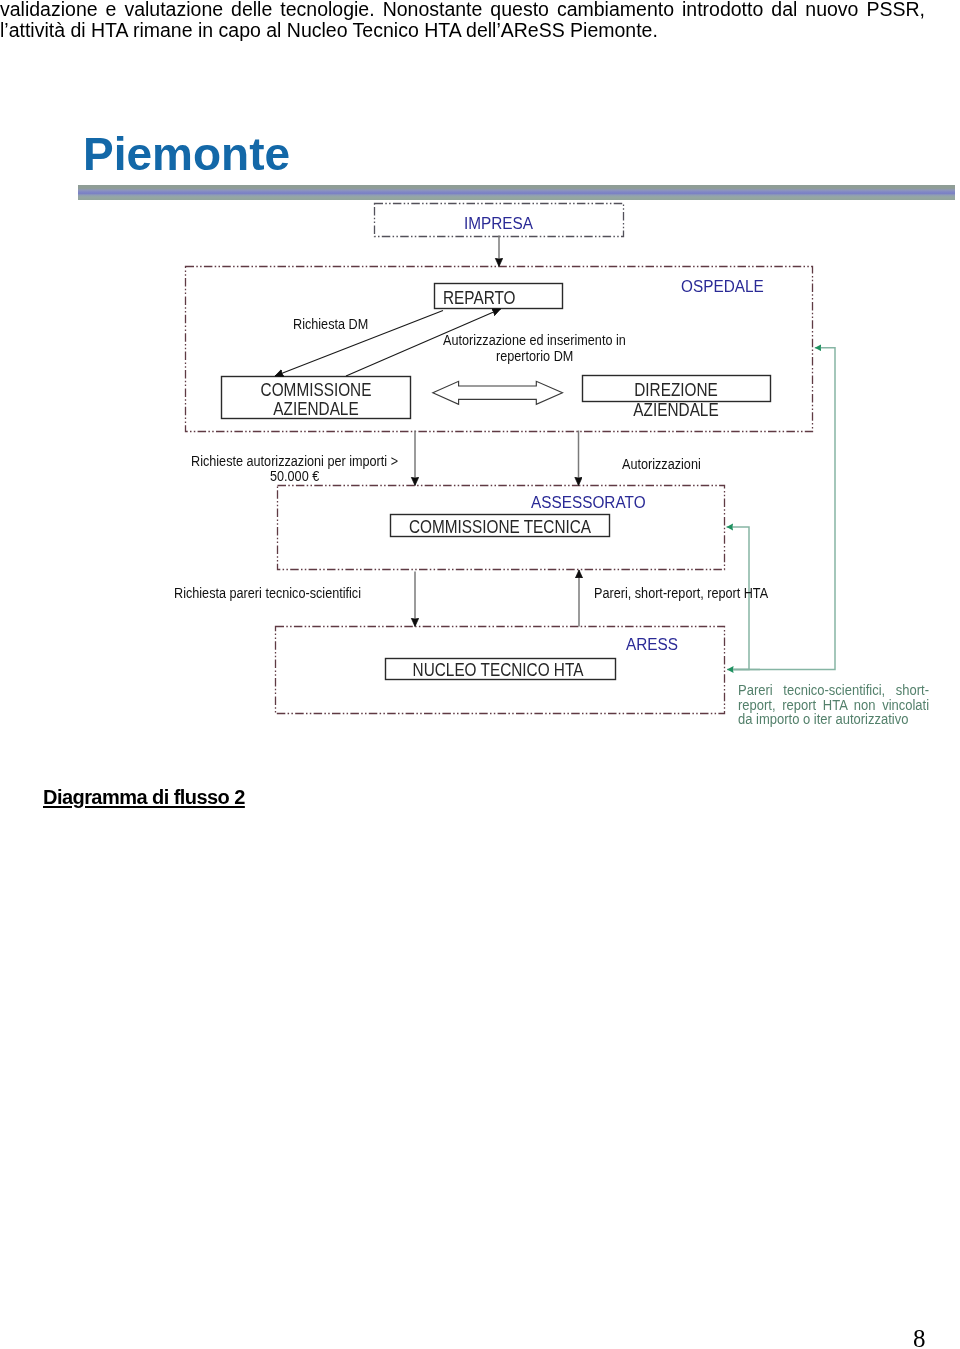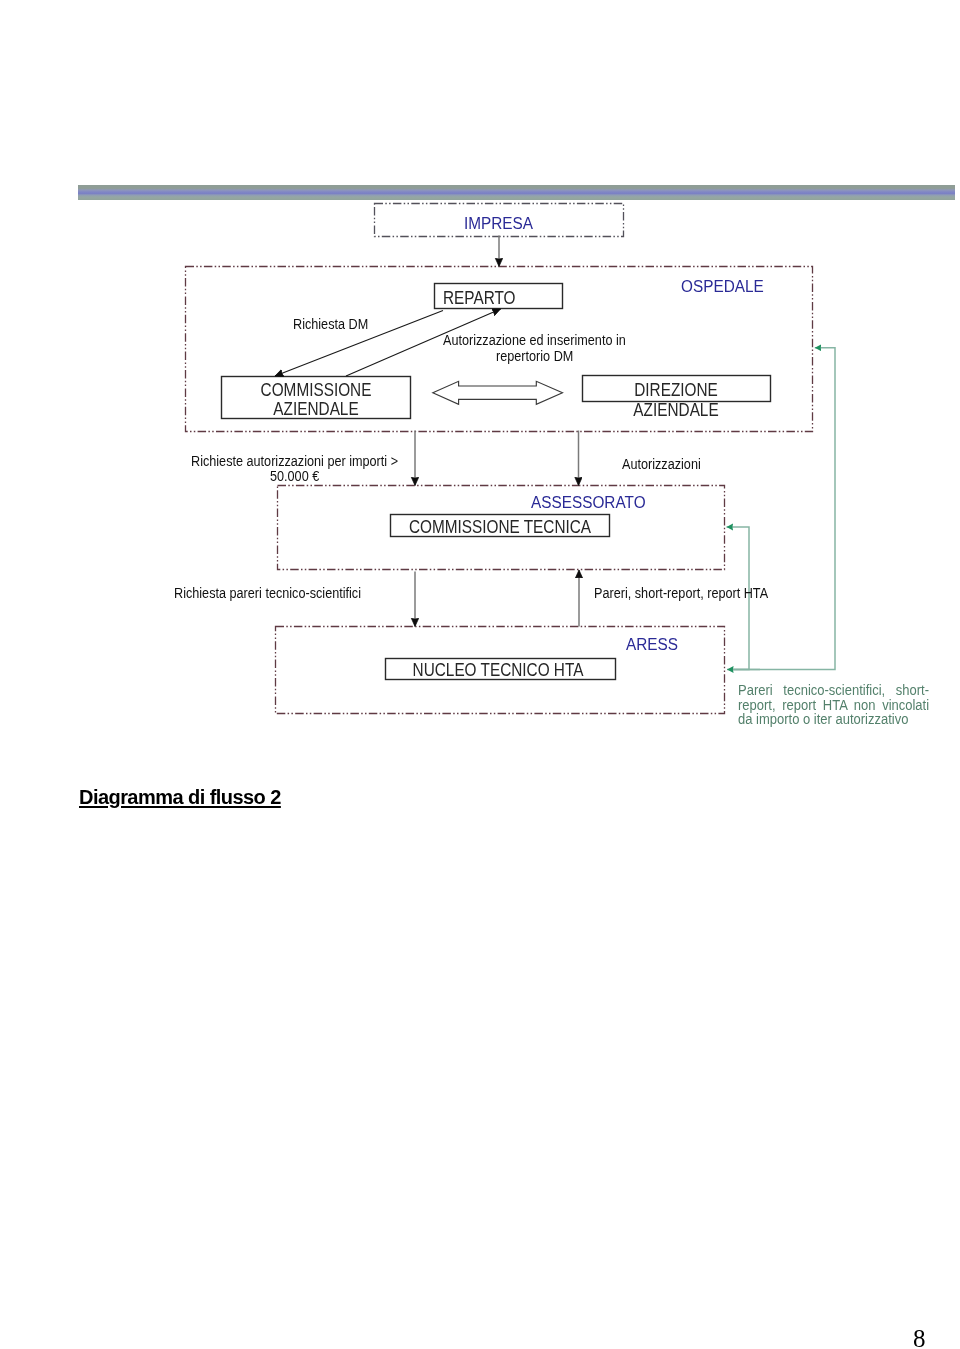--- a/index.html
+++ b/index.html
@@ -35,28 +35,30 @@
   .blabel{font-family:"Liberation Sans",sans-serif;font-size:17.6px;color:#262626;line-height:17.6px;
      transform:scaleX(0.872);transform-origin:left top;}
   .blabel.ctr{transform-origin:center top;}
   .elabel{font-family:"Liberation Sans",sans-serif;font-size:15.1px;color:#111;white-space:nowrap;
      line-height:15.1px;transform:scaleX(0.838);transform-origin:left top;}
   .glabel{font-family:"Liberation Sans",sans-serif;font-size:15.5px;color:#53806b;white-space:nowrap;
      line-height:14.4px;transform:scaleX(0.838);transform-origin:left top;}
 
   #flusso{position:absolute;left:43px;top:786.5px;line-height:20px;
      font-family:"Liberation Sans",sans-serif;font-weight:bold;font-size:20px;
-     letter-spacing:-0.55px;text-decoration:underline;text-underline-offset:2px;color:#000;margin-left:36px;}
+     letter-spacing:-0.55px;text-decoration:underline;text-underline-offset:2px;color:#000;}
   #pageno{position:absolute;left:913px;top:1326px;line-height:25px;
      font-family:"Liberation Serif",serif;font-size:25px;color:#000;}
 </style>
 </head>
 <body>
 
 <div class="page">
+  <div id="intro">validazione e valutazione delle tecnologie. Nonostante questo cambiamento introdotto dal nuovo PSSR, l’attività di HTA rimane in capo al Nucleo Tecnico HTA dell’AReSS Piemonte.</div>
+  <div id="piemonte">Piemonte</div>
   <div id="bar"></div>
   <div id="diagram">
   <svg width="960" height="780" viewBox="0 0 960 780" xmlns="http://www.w3.org/2000/svg">
     <defs>
       <marker id="ahBlack" markerWidth="10" markerHeight="10" refX="8.2" refY="3.9" orient="auto" markerUnits="userSpaceOnUse">
         <path d="M0,0.2 L8.2,3.9 L0,7.6 L0.8,3.9 Z" fill="#0d0d0d" stroke="#0d0d0d" stroke-width="0.7" stroke-linejoin="round"></path>
       </marker>
       <marker id="ahGreen" markerWidth="9" markerHeight="9" refX="6.6" refY="3.5" orient="auto" markerUnits="userSpaceOnUse">
         <path d="M0,0 L6.6,3.5 L0,7 L0.7,3.5 Z" fill="#1f9160"></path>
       </marker>

